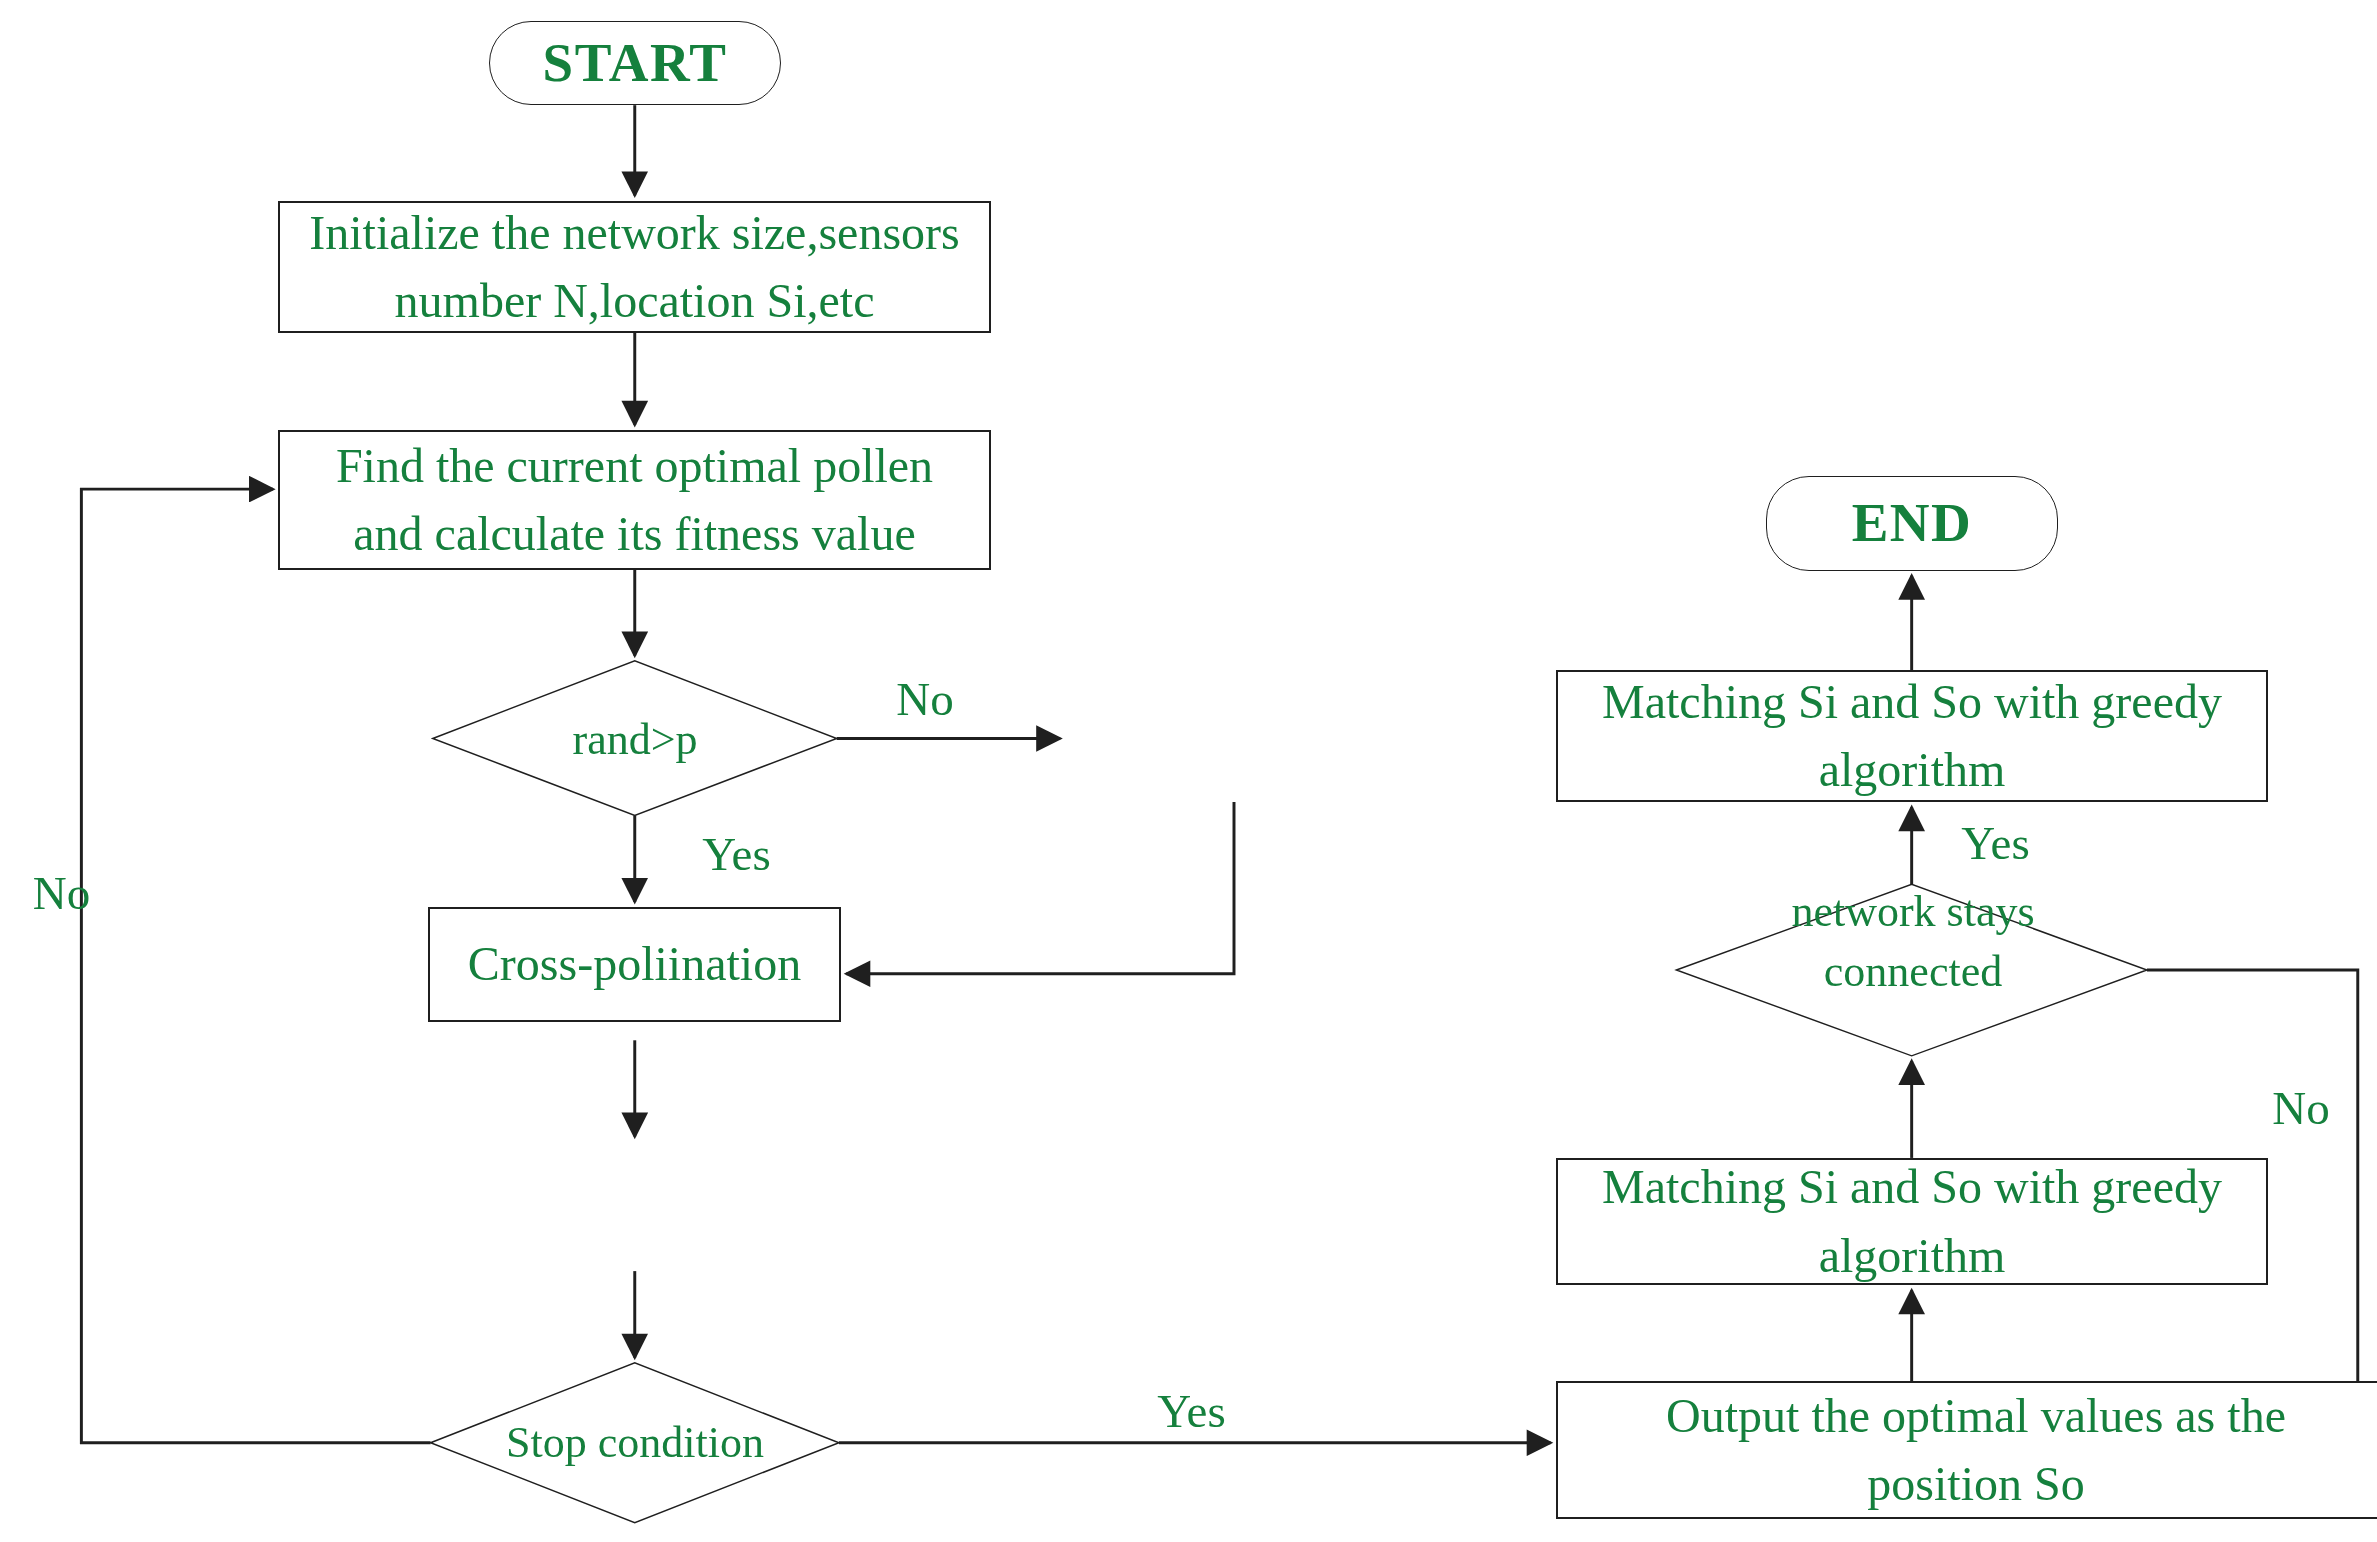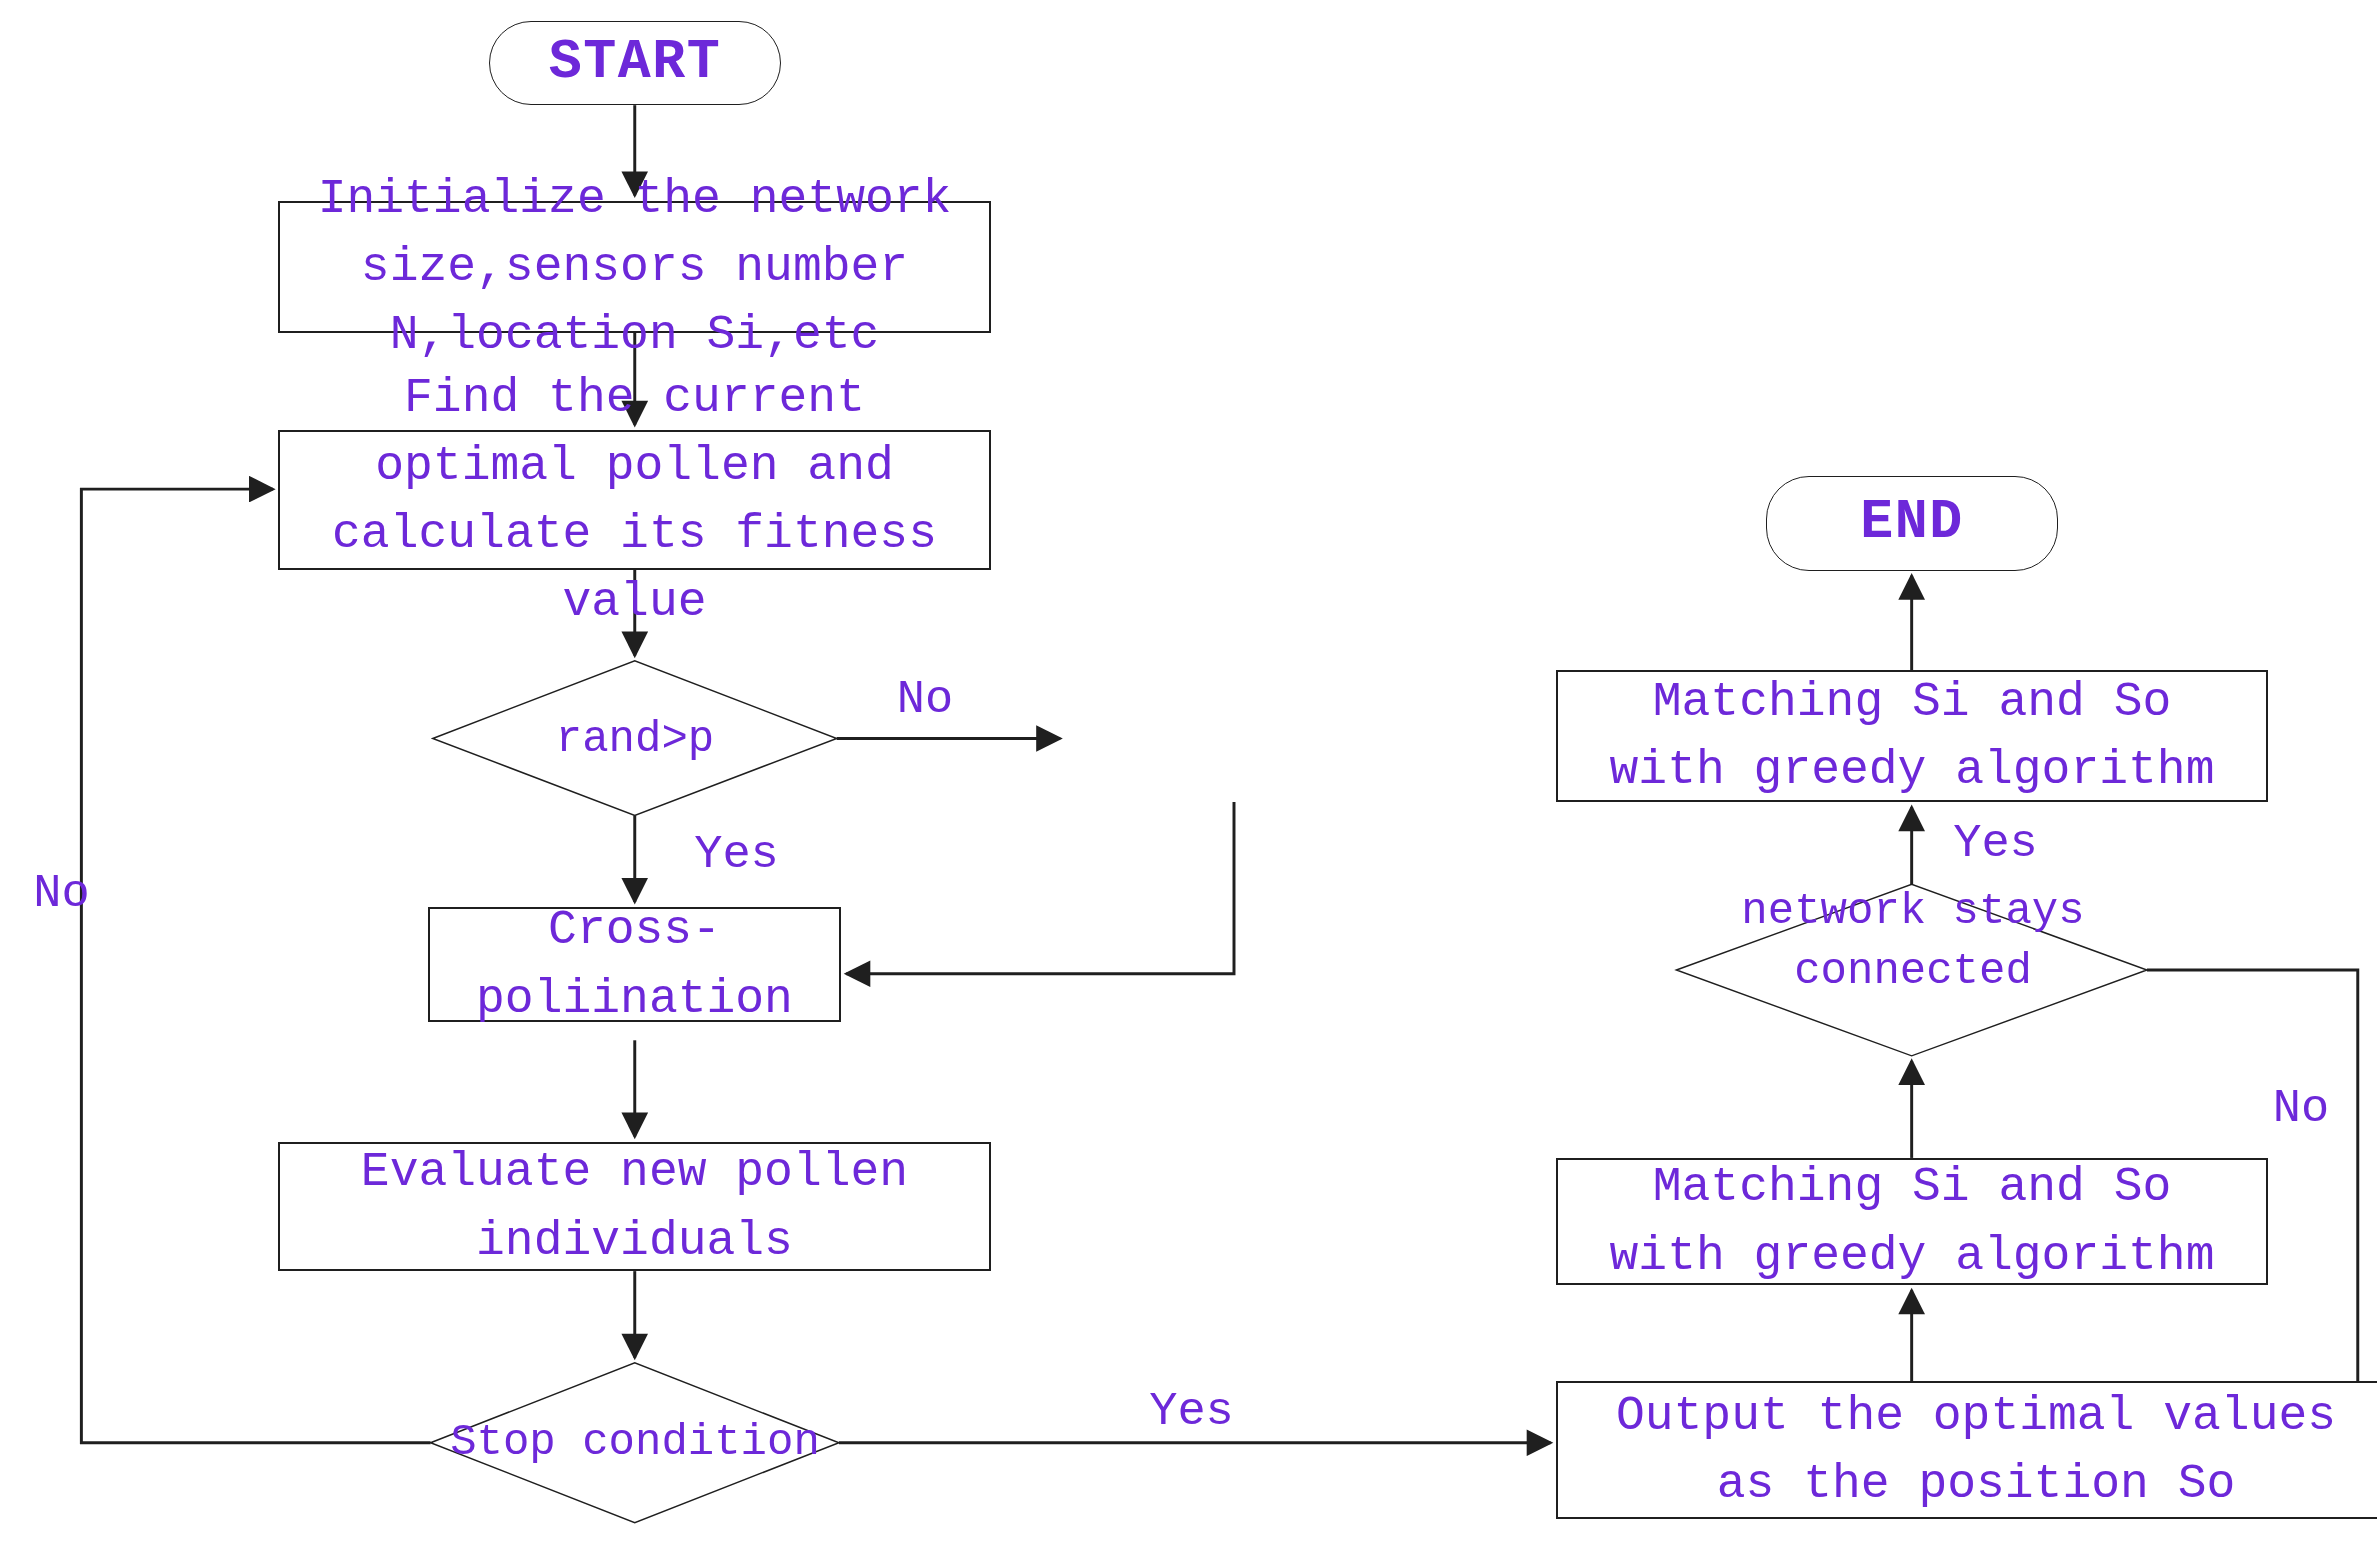--- a/index.html
+++ b/index.html
@@ -5,22 +5,22 @@
   html, body {
     margin: 0;
     padding: 0;
     background: #ffffff;
   }
   .canvas {
     position: relative;
     width: 2377px;
     height: 1542px;
     background: #ffffff;
-    font-family: Liberation Mono, monospace;
-    color: #6d28d9;
+    font-family: Liberation Serif, serif;
+    color: #15803d;
     overflow: hidden;
   }
   .edges {
     position: absolute;
     left: 0; top: 0;
     width: 2377px;
     height: 1542px;
     pointer-events: none;
   }
   .node {
@@ -106,23 +106,20 @@
 
   <div class="node" style="left:278px; top:201px; width:713px; height:132px;">
     <span>Initialize the network size,sensors number N,location Si,etc</span>
   </div>
   <div class="node" style="left:278px; top:430px; width:713px; height:140px;">
     <span>Find the current optimal pollen and calculate its fitness value</span>
   </div>
   <div class="node" style="left:428px; top:907px; width:413px; height:115px;">
     <span>Cross-poliination</span>
   </div>
-  <div class="node" style="left:278px; top:1142px; width:713px; height:129px;">
-    <span>Evaluate new pollen individuals</span>
-  </div>
 
   <div class="node" style="left:1556px; top:670px; width:712px; height:132px;">
     <span>Matching Si and So with greedy algorithm</span>
   </div>
   <div class="node" style="left:1556px; top:1158px; width:712px; height:127px;">
     <span>Matching Si and So with greedy algorithm</span>
   </div>
   <div class="node" style="left:1556px; top:1381px; width:840px; height:138px;">
     <span>Output the optimal values as the position So</span>
   </div>

